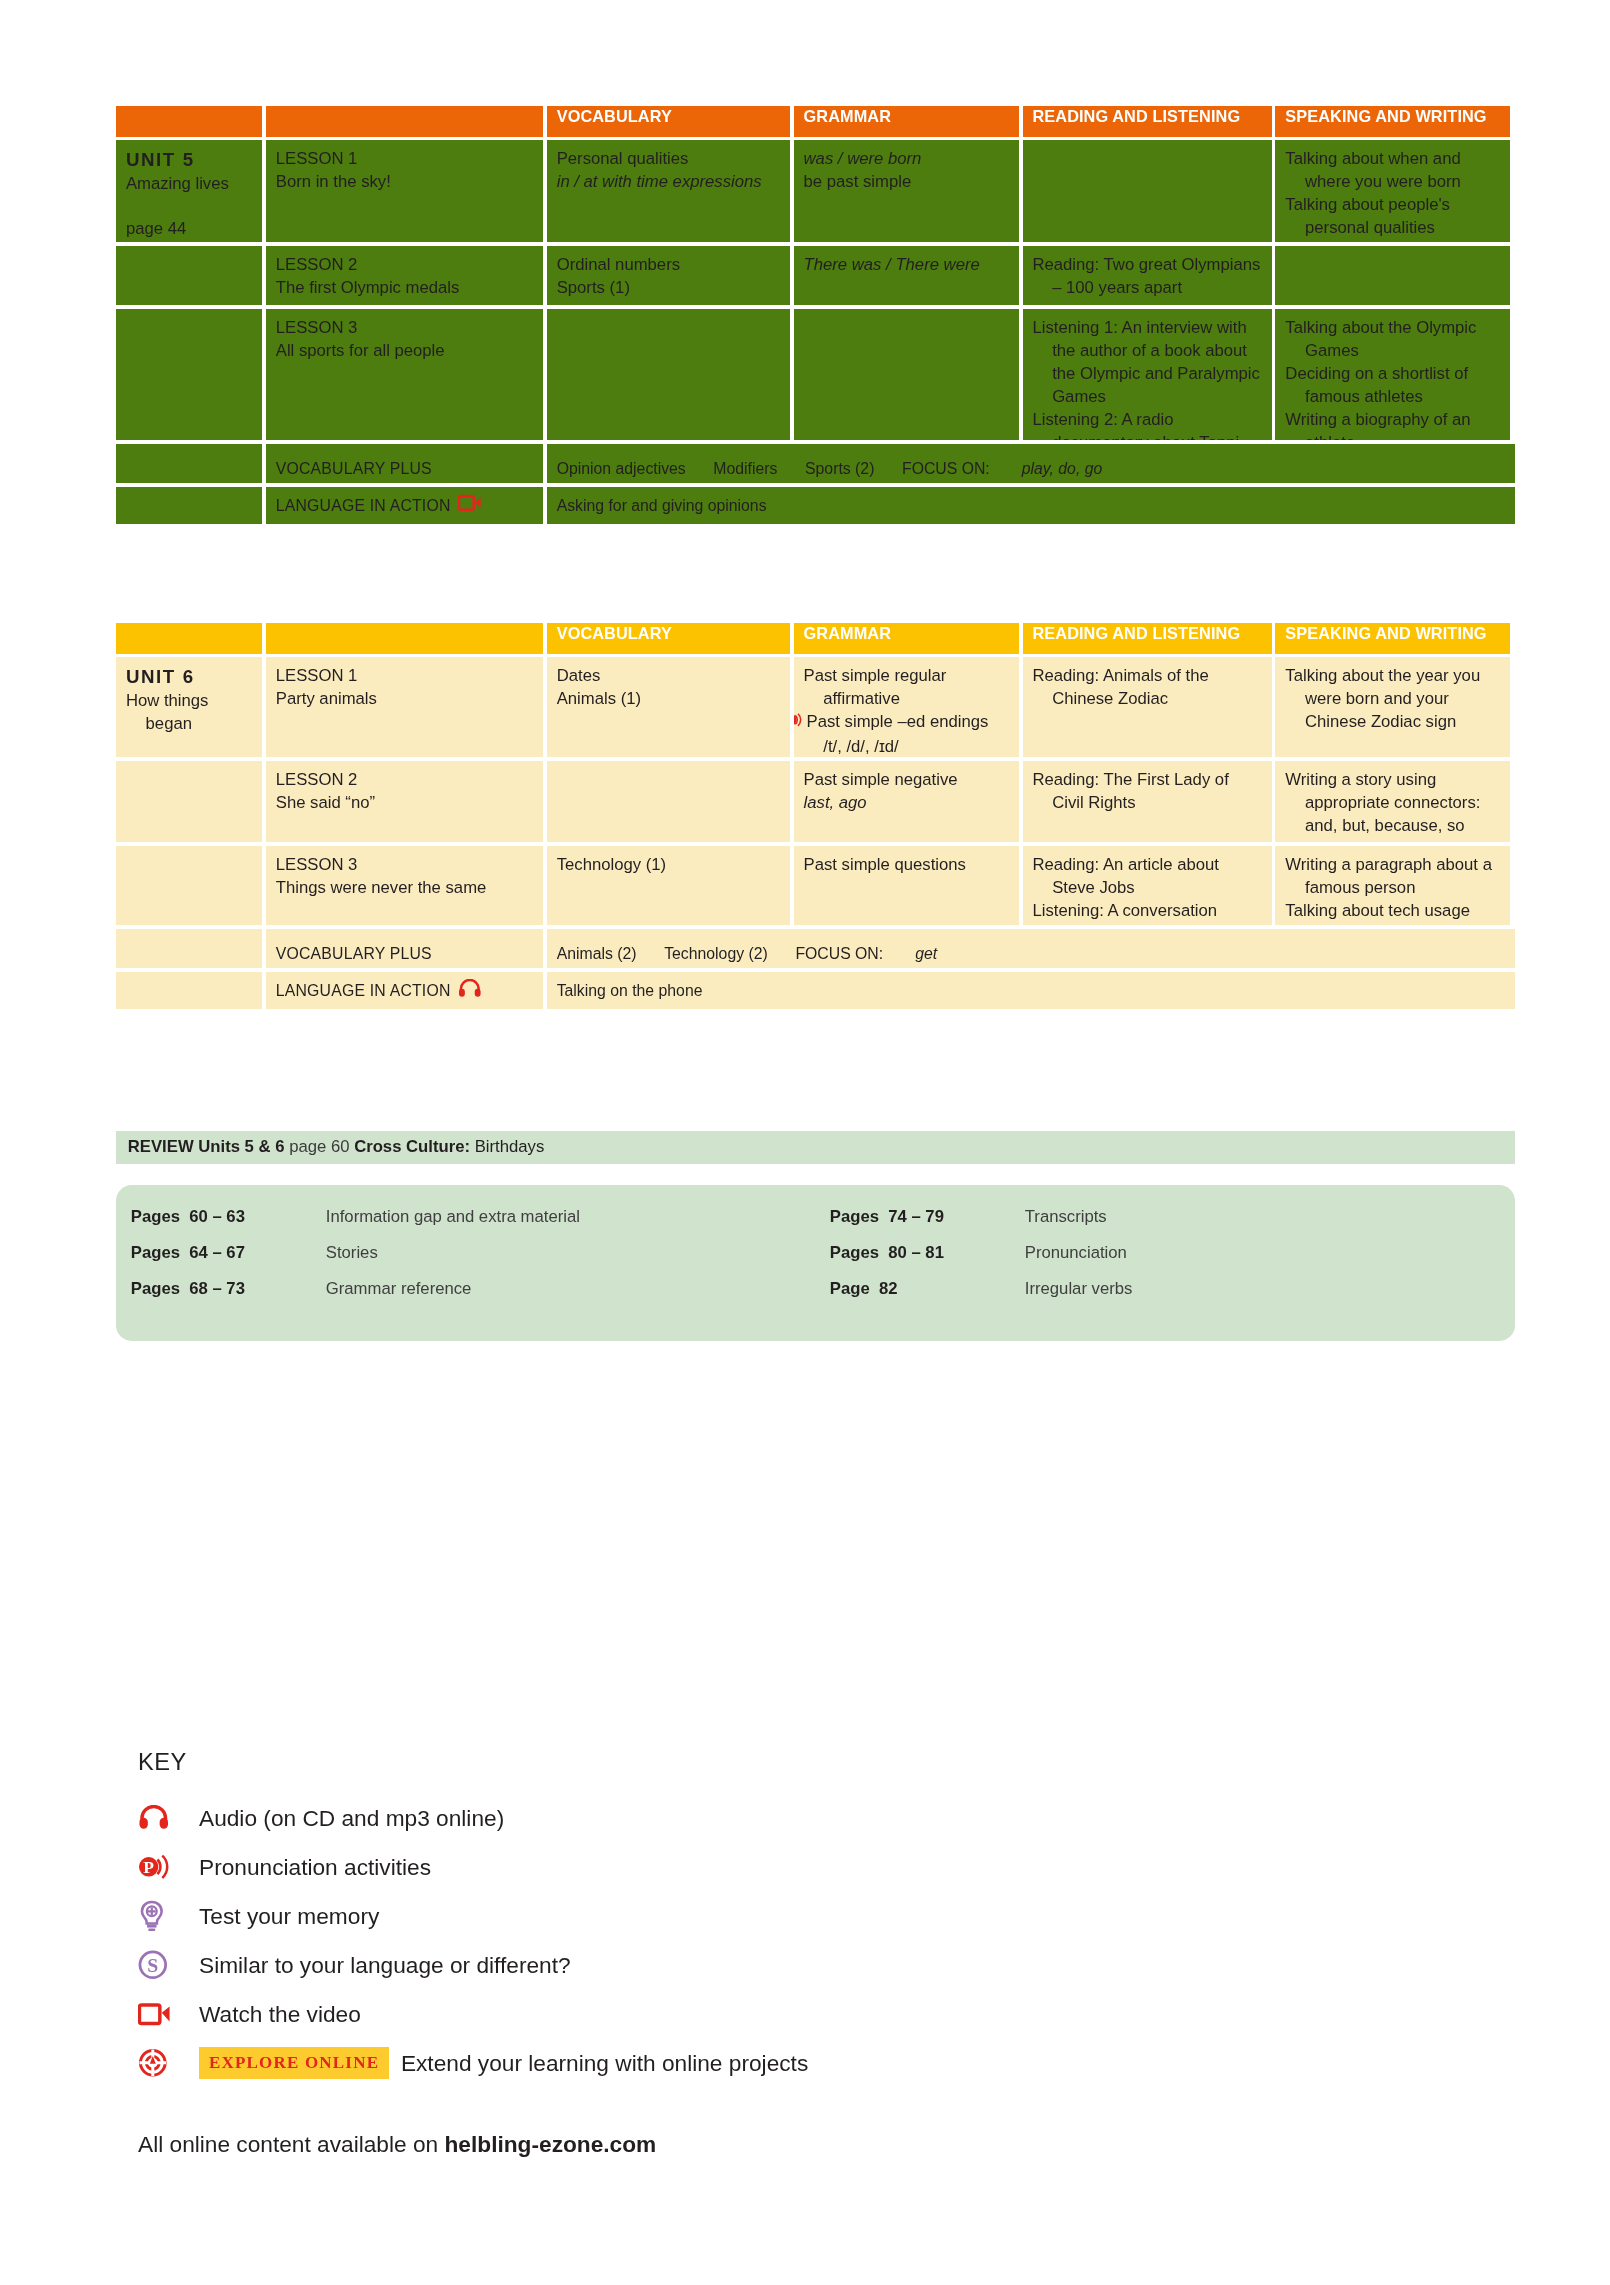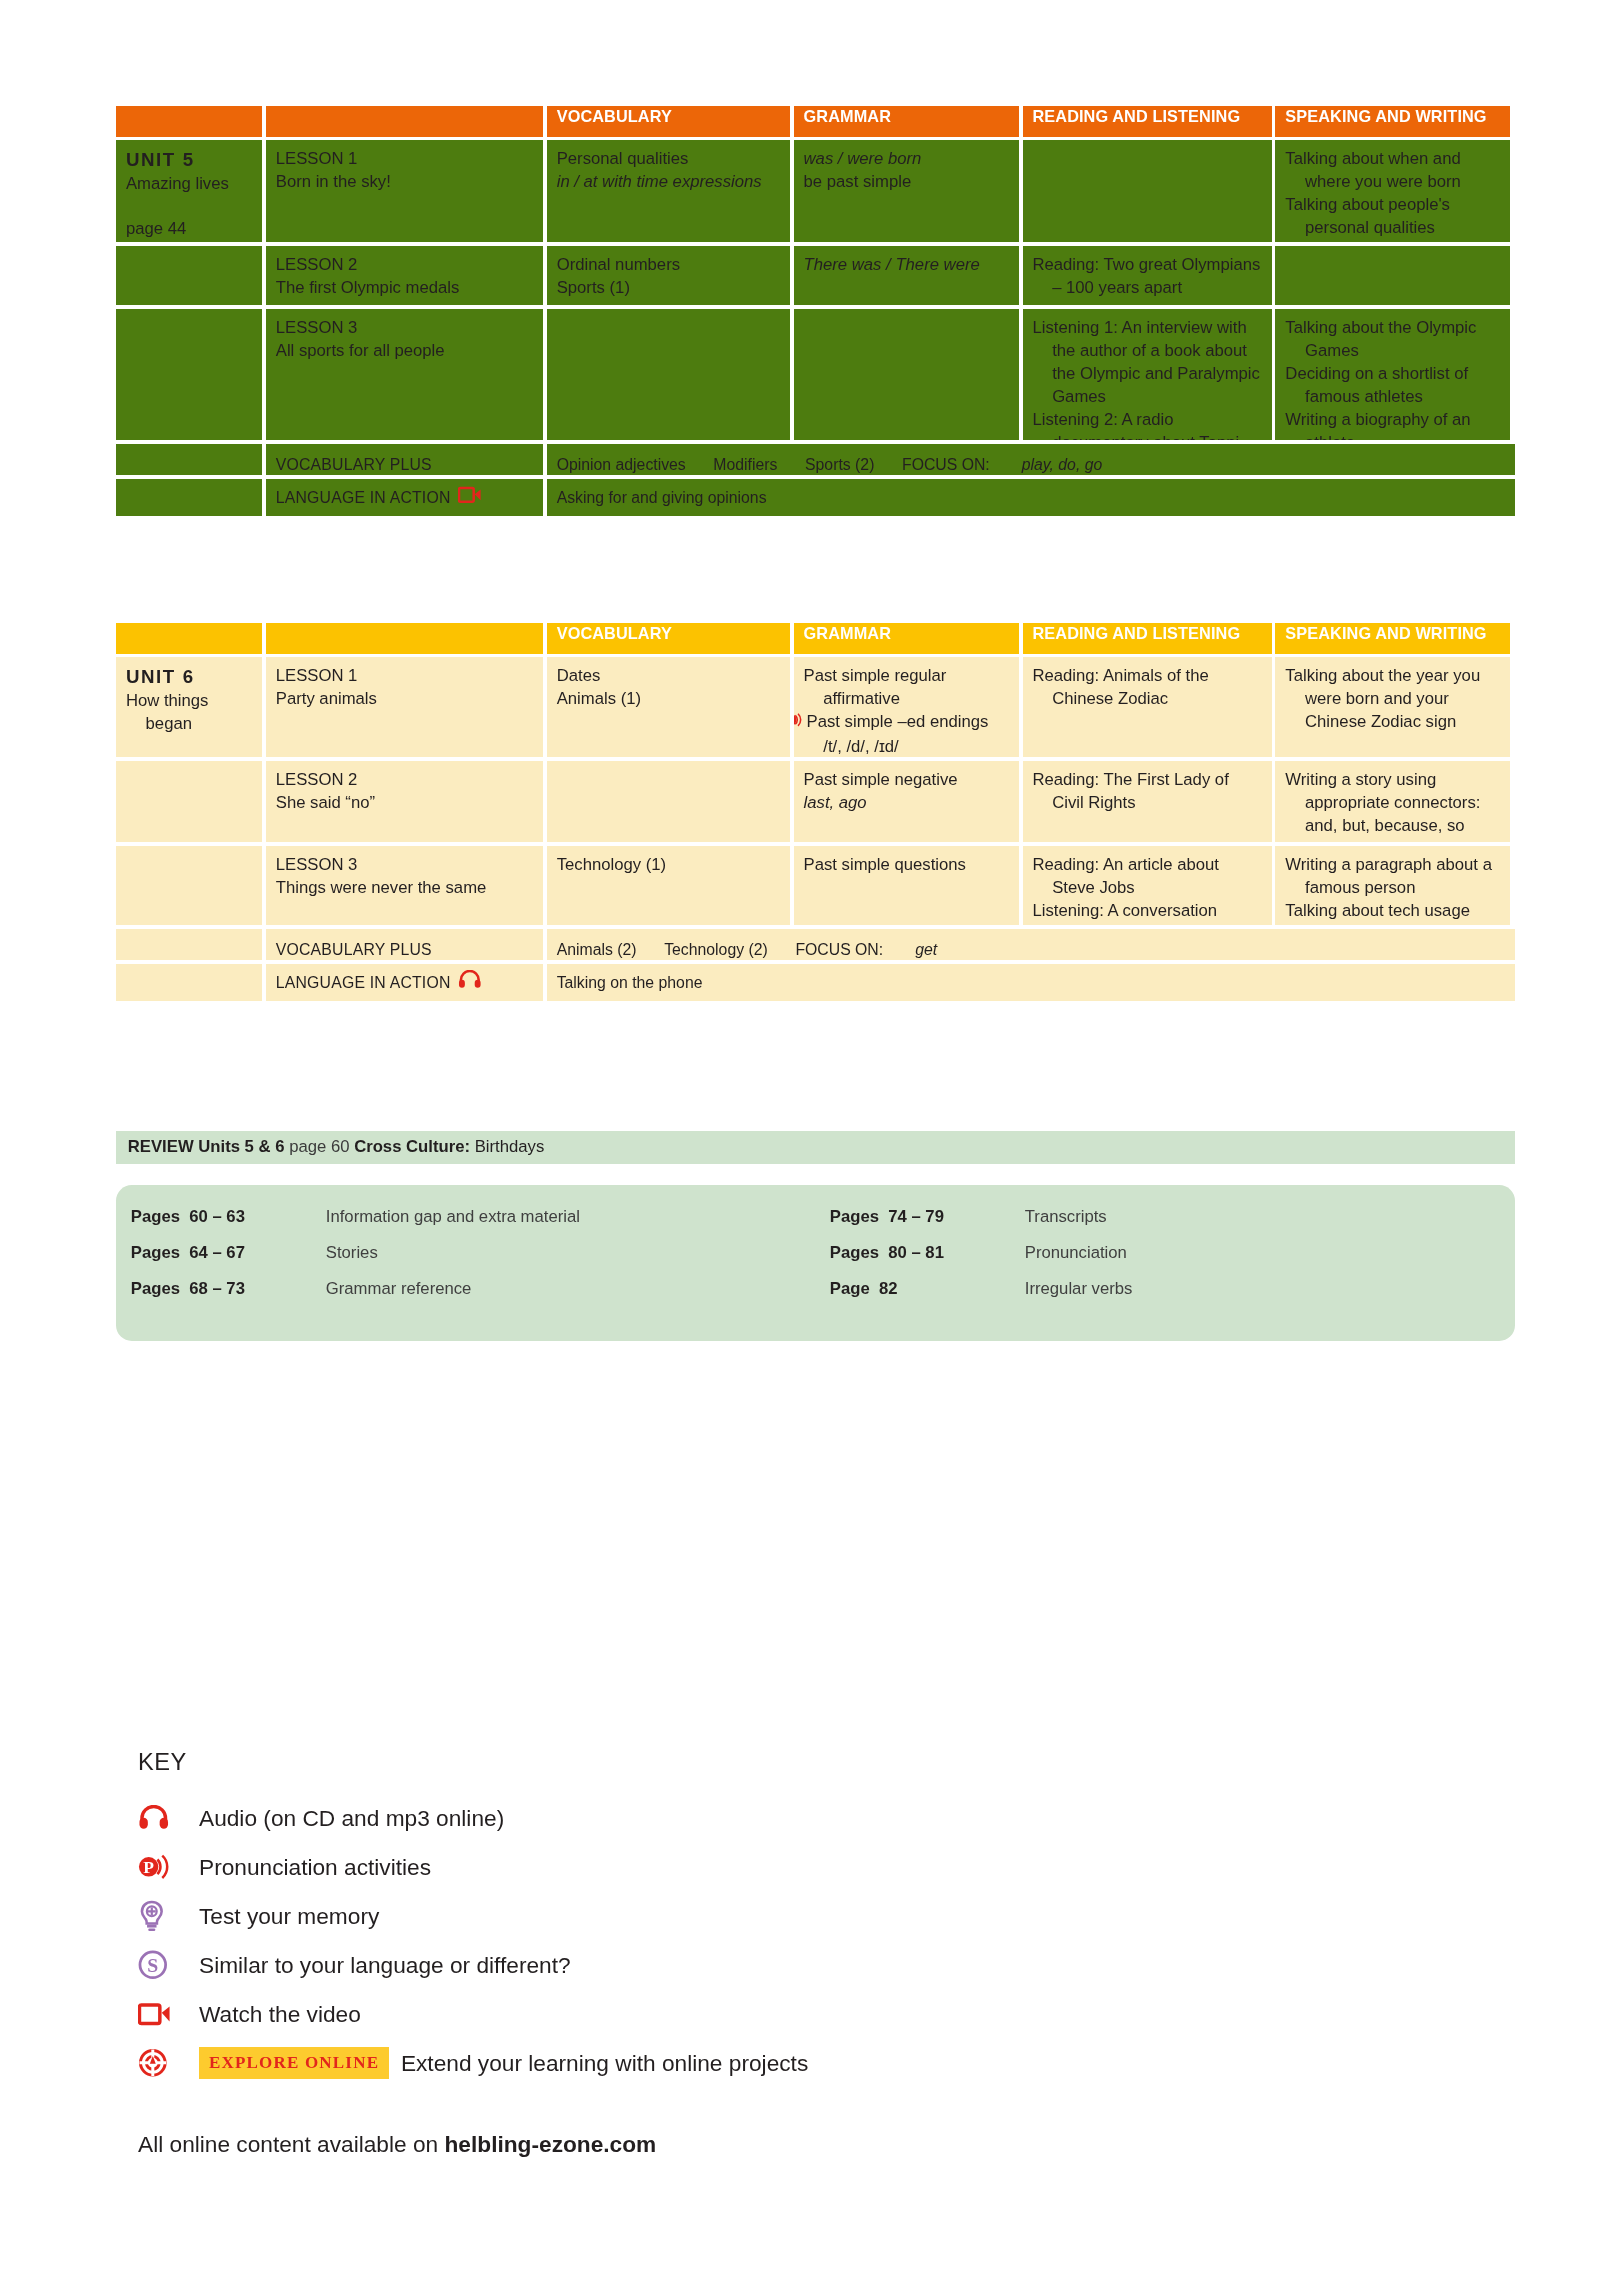--- a/index.html
+++ b/index.html
@@ -62,29 +62,29 @@
 
   .unit-name { font-weight: bold; font-size: 18.7px; letter-spacing: 1.6px; line-height: 25.6px; }
   .unit-sub { font-size: 16.7px; line-height: 22.7px; }
   .unit-page { font-size: 16.7px; margin-top: 21.7px; }
 
   .ital { font-style: italic; }
 
   .r-l1-5 .cell { height: 102px; }
   .r-l2-5 .cell { height: 59px; }
   .r-l3-5 .cell { height: 131px; }
-  .r-vp .cell { height: 31px; font-size: 15.8px; padding-top: 16px; }
+  .r-vp .cell { height: 39px; font-size: 15.8px; padding-top: 16px; }
   .r-la .cell { height: 37px; font-size: 15.8px; }
 
   .r-l1-6 .cell { height: 100px; }
   .r-l2-6 .cell { height: 81px; }
   .r-l3-6 .cell { height: 79px; }
 
   .lbl-small { font-size: 15.8px; letter-spacing: 0.2px; }
-  .la-inner { display: flex; align-items: center; height: 100%; gap: 7.9px; }
+  .la-inner { display: flex; height: 100%; gap: 7.9px; }
   .vp-inner { display: flex; align-items: center; height: 100%; }
 
   .wide-cell { flex: 1 1 auto; }
 
   .spaced-items span { margin-right: 27.6px; }
   .spaced-items span:last-child { margin-right: 0; }
 
   
   .review-bar {
     position: absolute; left: 116px; top: 1131px;

